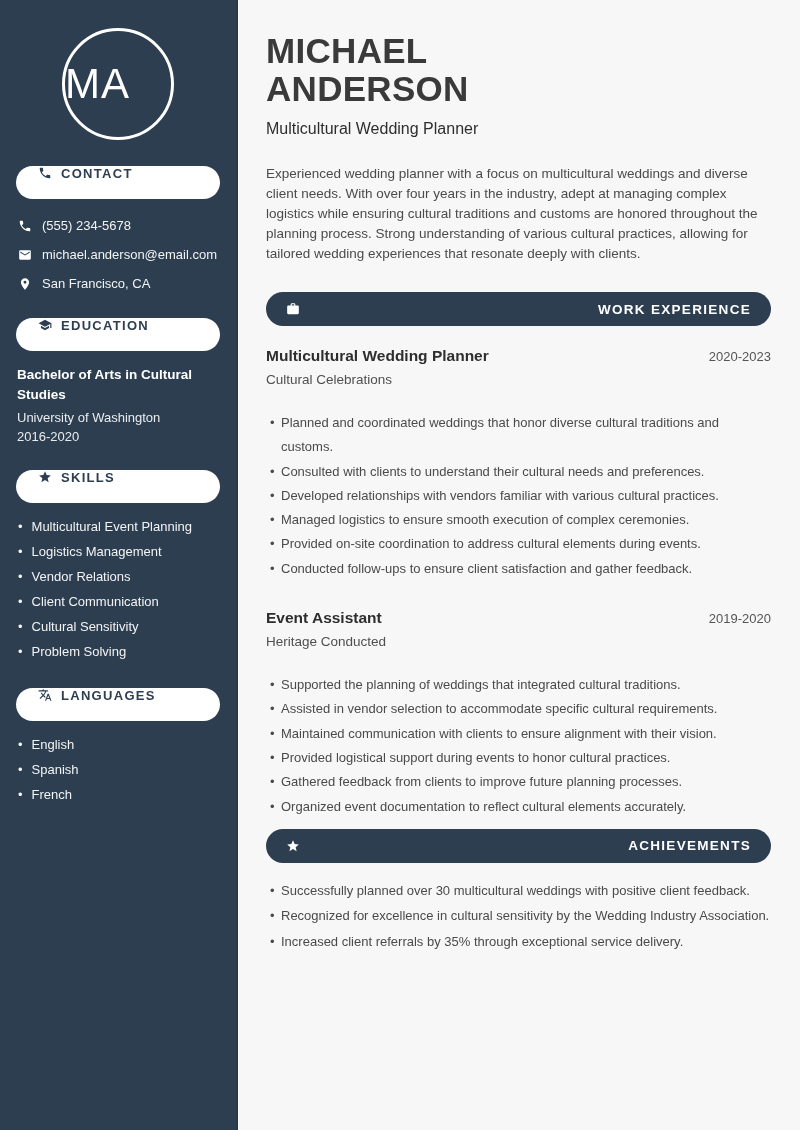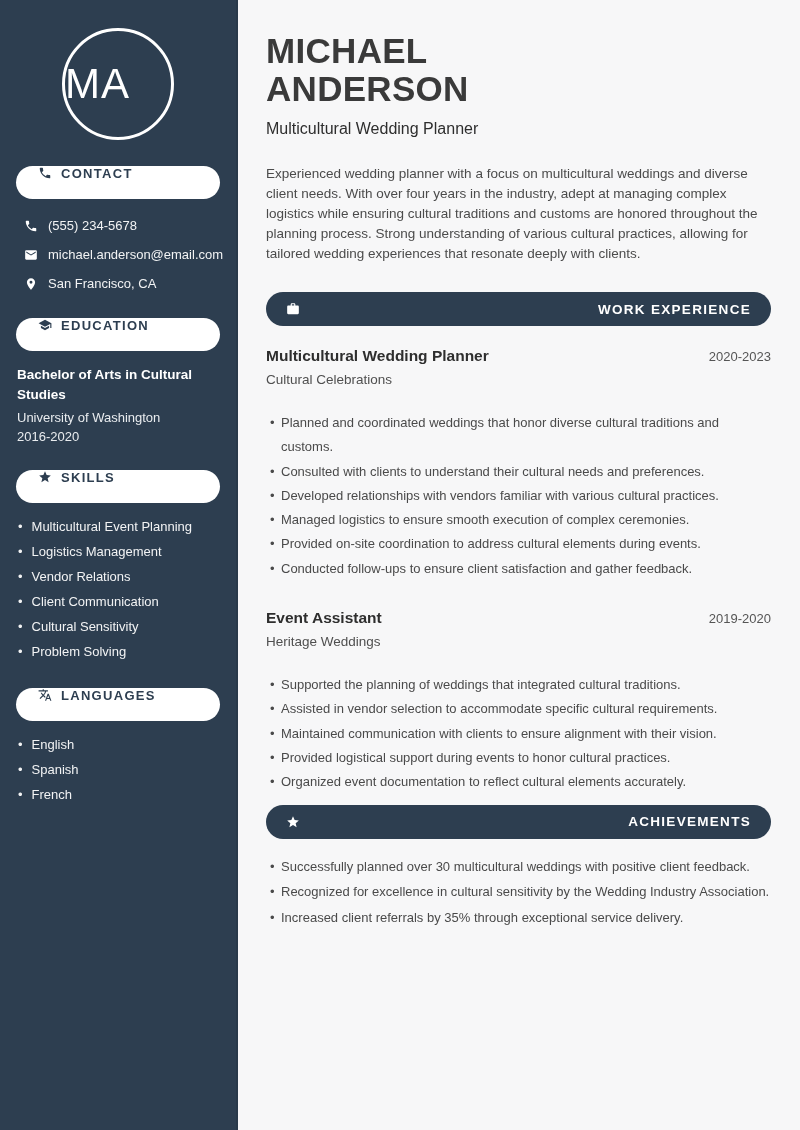--- a/index.html
+++ b/index.html
@@ -17,21 +17,21 @@
                display:flex; align-items:flex-start; gap:9px; padding:0 10px 0 22px;
                font-weight:bold; font-size:13px; letter-spacing:1.3px; }
   .side-pill .icon { display:flex; }
   .side-pill .icon svg { width:14px; height:14px; }
 
   .m-contact { margin-top:26px; }
   .m-education { margin-top:20px; }
   .m-skills { margin-top:24px; }
   .m-languages { margin-top:24px; }
 
-  .contact-list { margin-top:12px; padding:0 14px 0 24px; }
+  .contact-list { margin-top:12px; padding:0 14px 0 18px; }
   .contact-row { display:flex; align-items:center; gap:10px; height:29px; color:#f2f3f4; font-size:13px; }
   .contact-row .icon { display:flex; }
   .contact-row .icon svg { width:14px; height:14px; color:#ffffff; }
 
   .edu-block { padding:14px 20px 0 17px; }
   .edu-degree { color:#ffffff; font-weight:bold; font-size:13.5px; line-height:20px; }
   .edu-school { margin-top:3px; color:#e9ecef; font-size:13px; line-height:19px; }
   .edu-years  { color:#e9ecef; font-size:13px; line-height:19px; }
 
   .side-list { list-style:none; margin-top:11px; padding-left:18px; }
@@ -191,26 +191,27 @@
         <li>Provided on-site coordination to address cultural elements during events.</li>
         <li>Conducted follow-ups to ensure client satisfaction and gather feedback.</li>
       </ul>
     </section>
 
     <section class="job">
       <div class="job-head">
         <span class="job-title">Event Assistant</span>
         <span class="job-dates">2019-2020</span>
       </div>
-      <div class="company">Heritage Weddings</div>
+      <div class="company">Heritage Conducted</div>
       <ul class="bullets">
         <li>Supported the planning of weddings that integrated cultural traditions.</li>
         <li>Assisted in vendor selection to accommodate specific cultural requirements.</li>
         <li>Maintained communication with clients to ensure alignment with their vision.</li>
         <li>Provided logistical support during events to honor cultural practices.</li>
+        <li>Gathered feedback from clients to improve future planning processes.</li>
         <li>Organized event documentation to reflect cultural elements accurately.</li>
       </ul>
     </section>
 
     <div class="section-pill pill-achievements">
       <span class="icon">
         <svg viewBox="0 0 24 24" fill="currentColor">
             <path d="M12 17.27L18.18 21l-1.64-7.03L22 9.24l-7.19-.61L12 2 9.19 8.63 2 9.24l5.46 4.73L5.82 21z"></path>
           </svg>
       </span>

